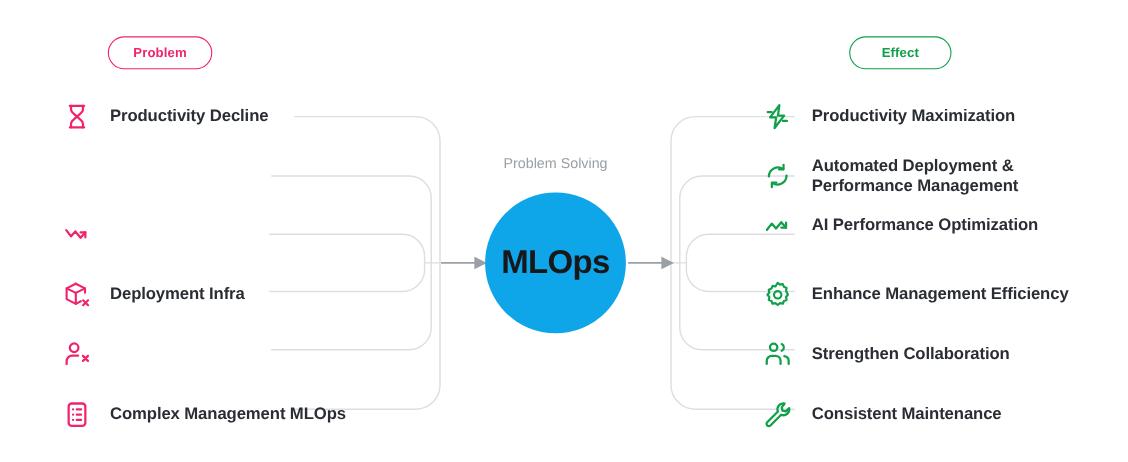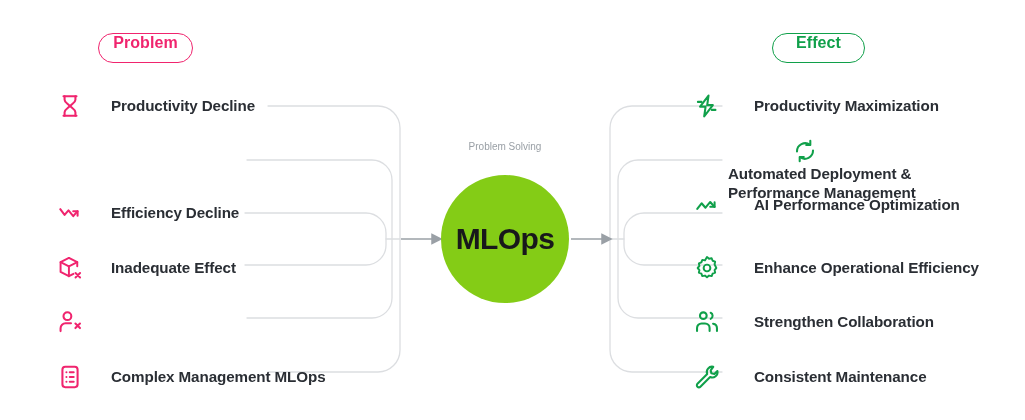--- a/index.html
+++ b/index.html
@@ -8,24 +8,24 @@
     background:#ffffff;
     font-family:"Liberation Sans","DejaVu Sans",sans-serif;
     overflow:hidden;
     position:relative;
   }
   #stage{position:absolute;inset:0;}
 
   
   .badge{
     position:absolute;
-    display:flex;align-items:flex-start;justify-content:center;
+    display:flex;align-items:center;justify-content:center;
     border-radius:999px;
     font-weight:bold;
-    font-size:16px;
+    font-size:12px;
     letter-spacing:.1px;
     box-sizing:border-box;
     background:#fff;
   }
   #badge-problem{
     left:98px;top:33px;width:95px;height:30px;
     border:1.6px solid #F0246E;color:#F0246E;
   }
   #badge-effect{
     left:772px;top:33px;width:93px;height:30px;
@@ -44,47 +44,47 @@
     display:block;
   }
   .row .lbl{
     font-size:15.2px;
     font-weight:bold;
     color:#2A2E34;
     line-height:1.28;
     white-space:pre-line;
     letter-spacing:-.1px;
   }
-  .left-row{left:57px;gap:11px;}
+  .left-row{left:57px;}
   .left-row .lbl{margin-left:17px;}
   .right-row{left:694px;}
-  .right-row .lbl{margin-left:34px;}
-  .row.two-line{height:44px;flex-direction:column;}
+  .right-row .lbl{margin-left:18px;}
+  .row.two-line{height:44px;}
 
   
   #center-circle{
     position:absolute;
     left:441px;top:175px;
     width:128px;height:128px;
     border-radius:50%;
-    background:#84cc16;
+    background:#0ea5e9;
     display:flex;align-items:center;justify-content:center;
   }
   #center-circle span{
     font-size:30px;
     font-weight:bold;
     color:#18181B;
     letter-spacing:-.6px;
   }
   #problem-solving{
     position:absolute;
     left:441px;top:141px;
     width:128px;
     text-align:center;
-    font-size:10px;
+    font-size:13px;
     color:#9AA0A6;
     font-weight:500;
   }
 
   
   #wires{position:absolute;left:0;top:0;width:1025px;height:420px;pointer-events:none;}
 </style>
 </head>
 <body>
 
@@ -128,32 +128,31 @@
     </svg>
     <span class="lbl">Productivity Decline</span>
   </div>
 
 
   <div class="row left-row" style="top:196px">
     <svg class="ico" viewBox="0 0 24 24" fill="none" stroke="#F0246E" stroke-width="1.9" stroke-linecap="round" stroke-linejoin="round">
       <path d="M3 8.5l4 5.2 3.6-4.1 4.4 5.3 4-4.6"></path>
       <path d="M19 14.5v-4.1h-4"></path>
     </svg>
-    <span class="lbl">Efficiency Decline</span>
   </div>
 
   <div class="row left-row" style="top:251px">
     <svg class="ico" viewBox="0 0 24 24" fill="none" stroke="#F0246E" stroke-width="1.8" stroke-linecap="round" stroke-linejoin="round">
       <path d="M11 2.7 3.3 6.6v9l7.7 4 4.2-2.2"></path>
       <path d="M18.7 10.3V6.6L11 2.7"></path>
       <path d="M3.3 6.6 11 10.4l7.7-3.8"></path>
       <path d="M11 10.4v9.2"></path>
       <path d="M17.1 16.6l4.2 4.2M21.3 16.6l-4.2 4.2"></path>
     </svg>
-    <span class="lbl">Inadequate Effect</span>
+    <span class="lbl">Deployment Infra</span>
   </div>
 
   <div class="row left-row" style="top:305px">
     <svg class="ico" viewBox="0 0 24 24" fill="none" stroke="#F0246E" stroke-width="1.9" stroke-linecap="round" stroke-linejoin="round">
       <circle cx="9.6" cy="6.6" r="3.6"></circle>
       <path d="M3.3 20.4v-2.6a4.6 4.6 0 0 1 4.6-4.6h5"></path>
       <path d="M17 13.4l4.2 4.2M21.2 13.4 17 17.6"></path>
     </svg>
   </div>
 
@@ -196,21 +195,21 @@
       <path d="M19 9.6V13.7h-4"></path>
     </svg>
     <span class="lbl">AI Performance Optimization</span>
   </div>
 
   <div class="row right-row" style="top:251px">
     <svg class="ico" viewBox="0 0 24 24" fill="none" stroke="#10A04A" stroke-width="1.8" stroke-linecap="round" stroke-linejoin="round">
       <circle cx="12" cy="12" r="3.1"></circle>
       <path d="M12 1.9l1.9 1.6 2.4-.5.9 2.3 2.3.9-.5 2.4L20.6 12l-1.6 1.9.5 2.4-2.3.9-.9 2.3-2.4-.5L12 20.6l-1.9-1.6-2.4.5-.9-2.3-2.3-.9.5-2.4L3.4 12l1.6-1.9-.5-2.4 2.3-.9.9-2.3 2.4.5z"></path>
     </svg>
-    <span class="lbl">Enhance Operational Efficiency</span>
+    <span class="lbl">Enhance Management Efficiency</span>
   </div>
 
   <div class="row right-row" style="top:360px">
     <svg class="ico" viewBox="0 0 24 24" fill="none" stroke="#10A04A" stroke-width="1.9" stroke-linecap="round" stroke-linejoin="round">
       <path d="M17.8 2.6a4.9 4.9 0 0 0-5.6 6.7L3.2 18.3a1.9 1.9 0 0 0 0 2.7 1.9 1.9 0 0 0 2.7 0l9-9a4.9 4.9 0 0 0 6.7-5.6l-2.8 2.8-2.8-.6-.6-2.8z"></path>
     </svg>
     <span class="lbl">Consistent Maintenance</span>
   </div>
 
   <div class="row right-row" style="top:305px">

